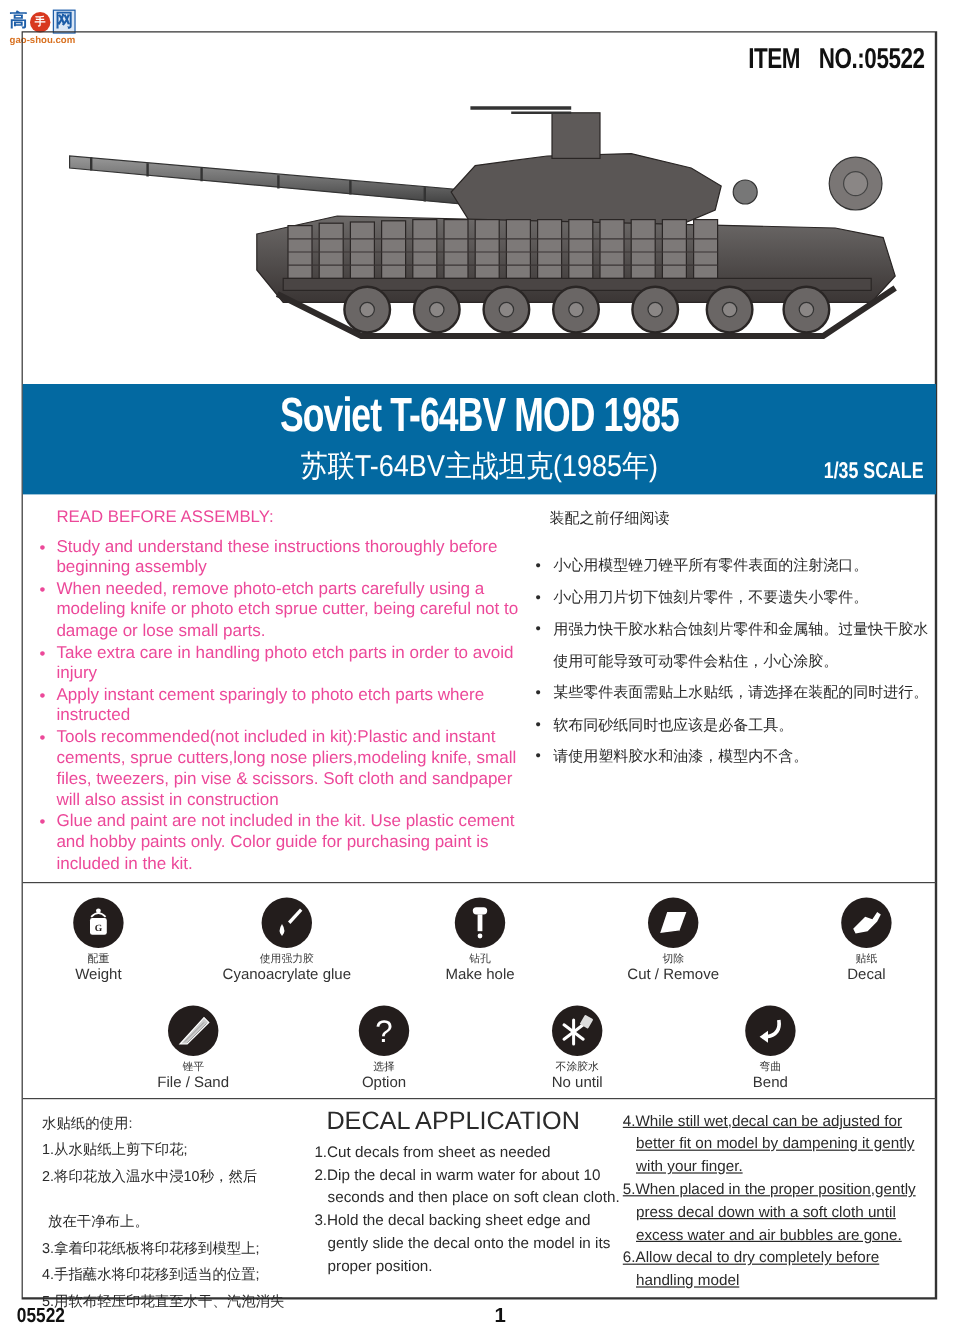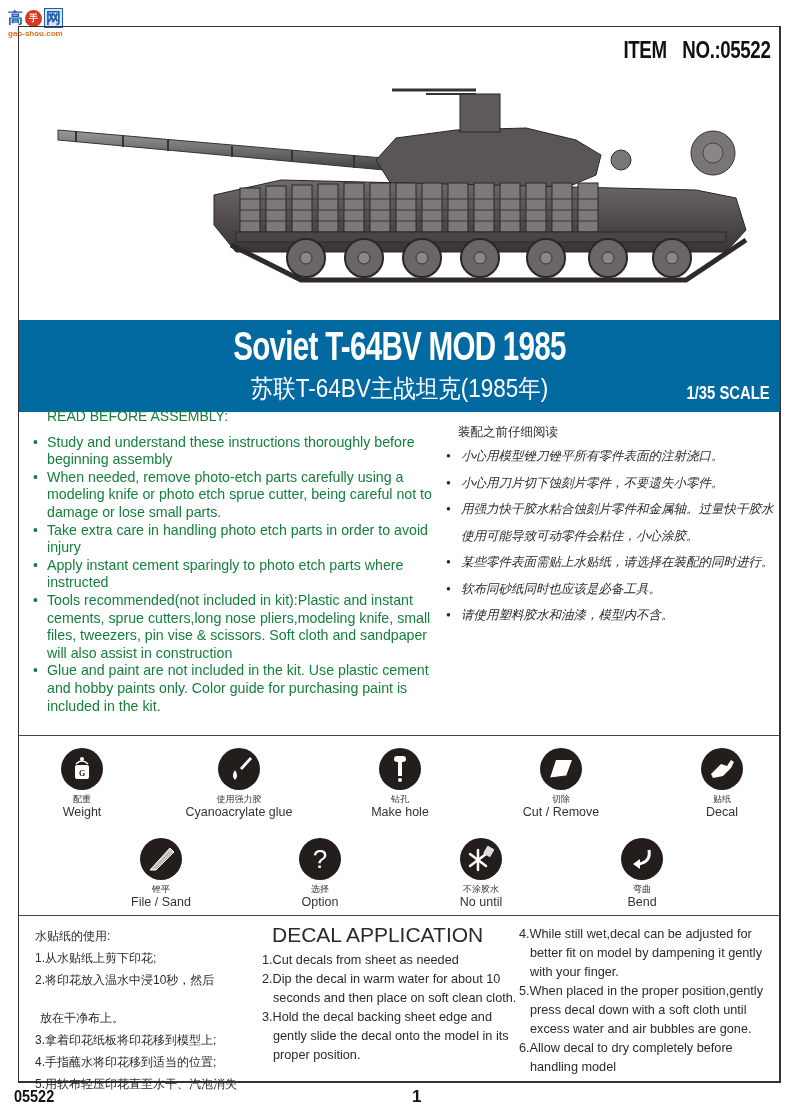--- a/index.html
+++ b/index.html
@@ -22,45 +22,45 @@
   
   .tank { position: absolute; left: 56px; top: 80px; width: 700px; height: 210px; }
 
   
   .band { position: absolute; left: 19px; top: 320px; width: 761px; height: 92px; background: #0369a1; }
   .band .en { position: absolute; left: 0; right: 0; top: 4px; text-align: center; color: #fff; font-weight: bold; font-size: 40px; letter-spacing: -1px; transform: scaleX(0.74); transform-origin: center; }
   .band .zh { position: absolute; left: 0; right: 0; top: 52px; text-align: center; color: #fff; font-size: 25px; transform: scaleX(0.9); }
   .band .scale { position: absolute; right: 10px; top: 62px; color: #fff; font-weight: bold; font-size: 19px; transform: scaleX(0.78); transform-origin: right center; }
 
   
-  .en-notes { position: absolute; left: 32px; top: 408px; width: 410px; font-size: 14.2px; line-height: 17.6px; color: #15803d; }
+  .en-notes { position: absolute; left: 32px; top: 422px; width: 410px; font-size: 14.2px; line-height: 17.6px; color: #ec4899; }
   .en-notes .head { margin-left: 15px; margin-bottom: 8px; font-size: 14px; }
   .en-notes ul { list-style: none; }
   .en-notes li { position: relative; padding-left: 15px; }
   .en-notes li::before { content: "\2022"; position: absolute; left: 1px; top: 0; font-size: 14px; }
 
   .zh-notes { position: absolute; left: 446px; top: 421px; width: 330px; font-size: 12.5px; line-height: 26.5px; color: #2a2a2a; }
-  .zh-notes .head { margin-left: 12px; line-height: 22px; margin-bottom: 0; }
+  .zh-notes .head { margin-left: 12px; line-height: 22px; margin-bottom: 15px; }
   .zh-notes ul { list-style: none; }
-  .zh-notes li { position: relative; padding-left: 15px; font-style: italic; }
+  .zh-notes li { position: relative; padding-left: 15px; }
   .zh-notes li::before { content: "\25CF"; position: absolute; left: 0; top: 0; font-size: 8px; }
 
   .hr { position: absolute; left: 19px; width: 761px; height: 0; border-top: 1.5px solid #444; }
 
   
   .sym { position: absolute; width: 160px; text-align: center; }
   .sym .ic { width: 42px; height: 42px; border-radius: 50%; background: #231d1c; margin: 0 auto 4px; display: flex; align-items: center; justify-content: center; color: #fff; }
   .sym .zh { font-size: 9px; line-height: 11px; color: #333; }
   .sym .en { font-size: 12.5px; line-height: 14px; color: #333; }
 
   
   .decal-zh { position: absolute; left: 35px; top: 925px; width: 230px; font-size: 12px; line-height: 22px; color: #2a2a2a; }
   .decal-en1 { position: absolute; left: 262px; top: 925px; width: 260px; font-size: 12.7px; line-height: 19px; color: #2a2a2a; }
   .decal-en1 .head { font-size: 21px; margin-left: 10px; margin-bottom: 6px; line-height: 20px; }
-  .decal-en2 { position: absolute; left: 519px; top: 925px; width: 260px; font-size: 12.7px; line-height: 19px; color: #2a2a2a; }
+  .decal-en2 { position: absolute; left: 519px; top: 925px; width: 260px; font-size: 12.7px; line-height: 19px; color: #2a2a2a; text-decoration: underline; }
   .step { padding-left: 11px; text-indent: -11px; }
 
   .footer-code { position: absolute; left: 14px; top: 1087px; font-size: 17px; font-weight: bold; transform: scaleX(0.85); transform-origin: left center; color: #111; }
   .footer-page { position: absolute; left: 412px; top: 1087px; font-size: 17px; font-weight: bold; color: #111; }
 </style>
 </head>
 <body>
 
 <div class="logo">
   <div class="row">

